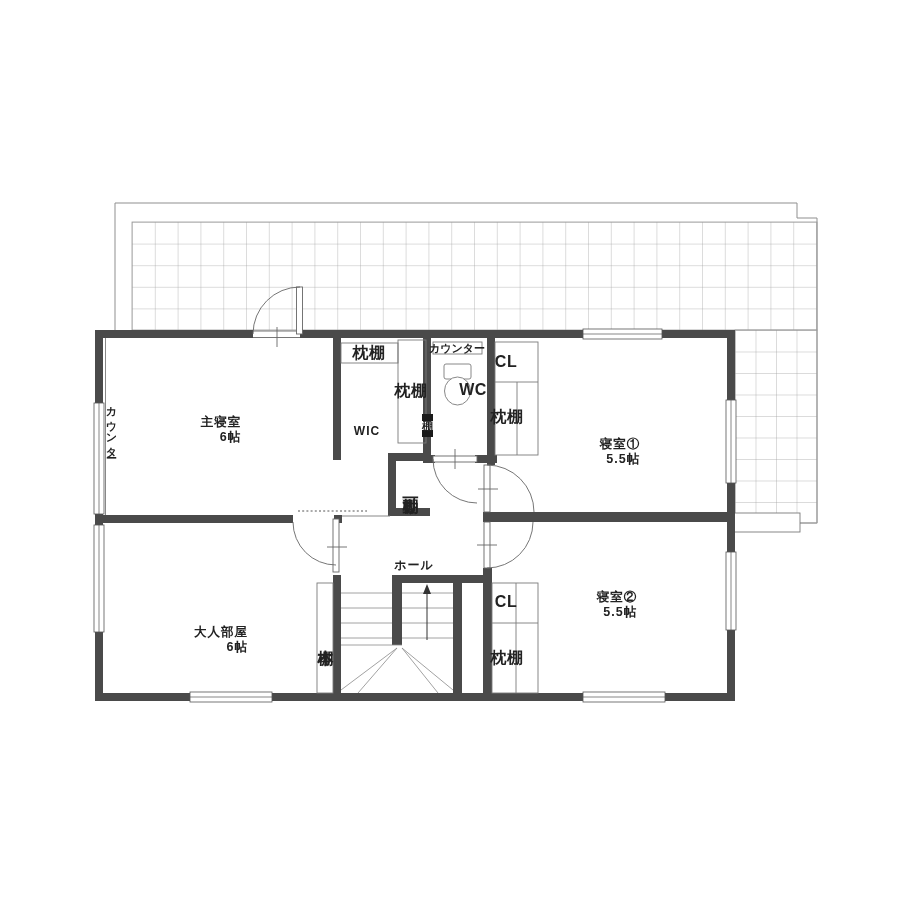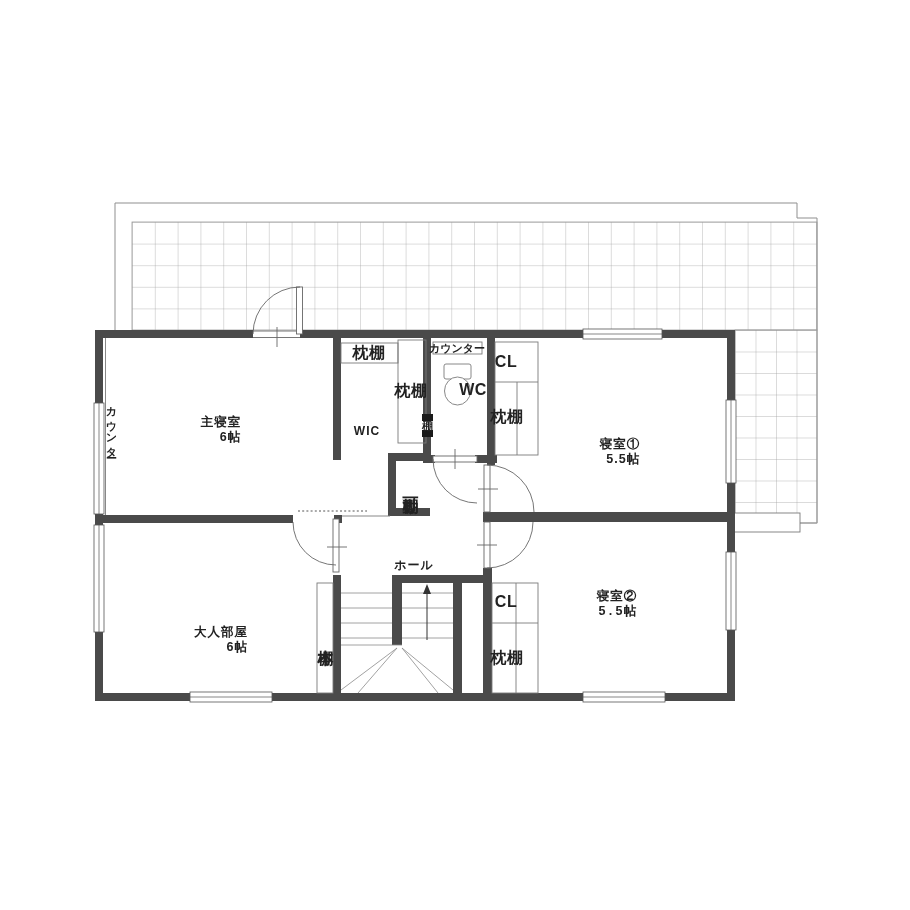--- a/index.html
+++ b/index.html
@@ -197,21 +197,21 @@
   <span style="display:block">6帖</span>
 </div>
 <div class="lbl room" style="left:221px;top:640px;">
   <span style="display:block">大人部屋</span>
   <span style="display:block">6帖</span>
 </div>
 <div class="lbl room" style="left:620px;top:452px;">
   <span style="display:block">寝室①</span>
   <span style="display:block">5.5帖</span>
 </div>
-<div class="lbl room" style="left:617px;top:605px;font-family:Liberation Mono, monospace;">
+<div class="lbl room" style="left:617px;top:605px;">
   <span style="display:block">寝室②</span>
   <span style="display:block">5.5帖</span>
 </div>
 <div class="lbl mid" style="left:414px;top:565px;">ホール</div>
 <div class="lbl mid" style="left:367px;top:407px;margin-top:24px;">WIC</div>
 <div class="lbl small" style="left:457px;top:390px;margin-left:16px;">WC</div>
 
 <div class="lbl small" style="left:369px;top:353px;">枕棚</div>
 <div class="lbl small" style="left:411px;top:391px;">枕棚</div>
 <div class="lbl tiny" style="left:427.5px;top:426px;">棚</div>

